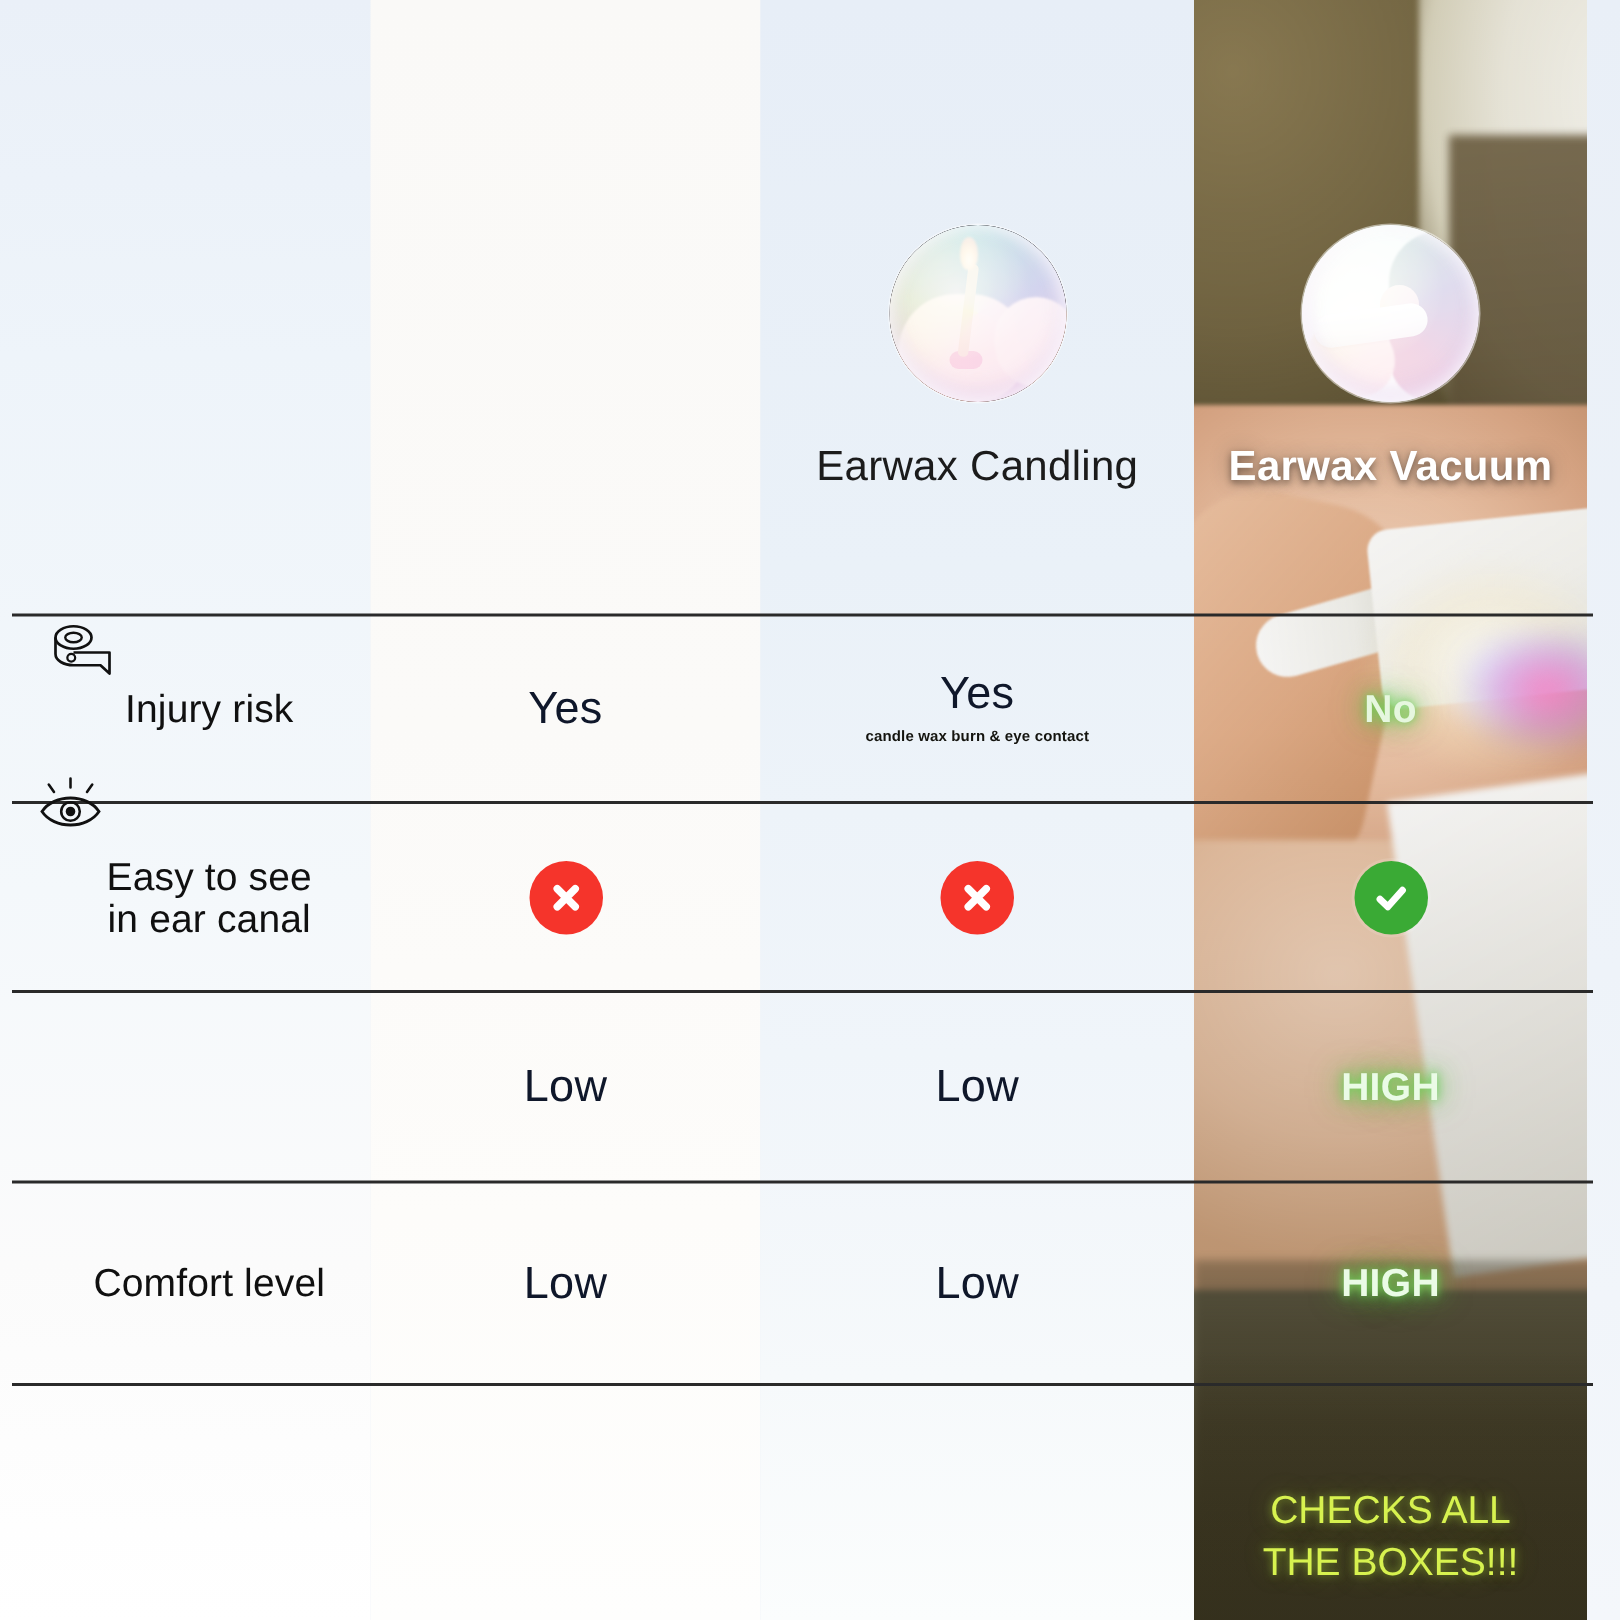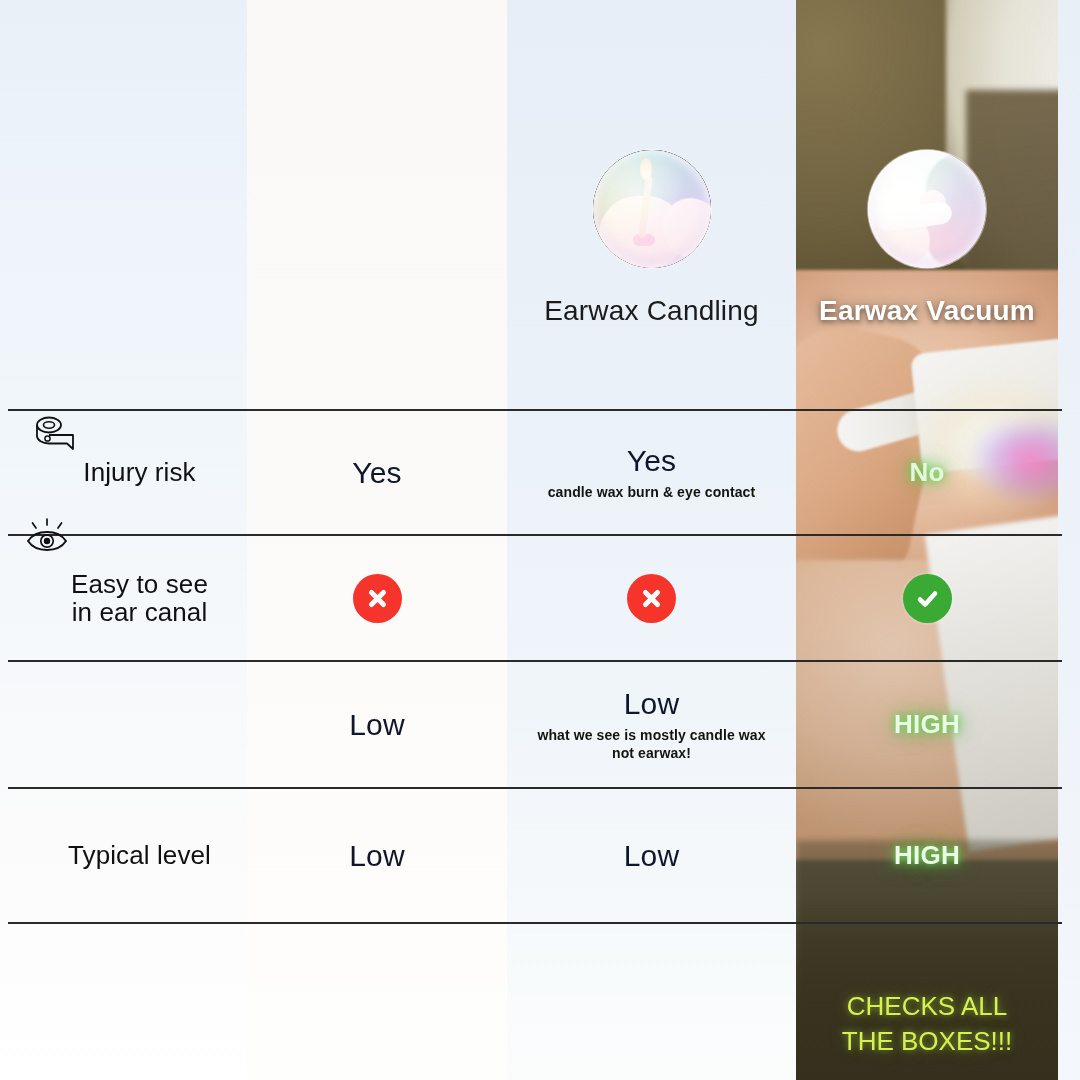--- a/index.html
+++ b/index.html
@@ -161,21 +161,21 @@
 
   .label-wrap{display:flex;flex-direction:column;align-items:center;
     padding:0 10px;box-sizing:border-box;width:100%;}
   .label-line{position:relative;display:flex;align-items:center;justify-content:center;}
   .row-label{font-size:26px;color:#101010;line-height:1.08;text-align:center;
     letter-spacing:.1px;white-space:pre-line;}
   .row-icon{position:absolute;display:block;}
 
   .val{font-size:30px;font-weight:400;letter-spacing:.2px;}
   .val-red{color:#0f172a;}
-  .val-sub{font-size:14px;font-weight:700;color:#14140f;margin-top:6px;
+  .val-sub{font-size:10px;font-weight:700;color:#14140f;margin-top:6px;
     line-height:1.25;text-align:center;white-space:pre-line;letter-spacing:.1px;}
   .val-green{font-weight:700;font-size:26px;color:#eafbe6;
     text-shadow:0 0 6px rgba(110,210,90,.95),0 0 14px rgba(90,200,70,.8),0 0 22px rgba(80,190,60,.6);}
   .val-green.soft{color:#e6f7df;}
 
   .badge{width:49px;height:49px;border-radius:50%;display:flex;align-items:center;
     justify-content:center;}
   .badge.red{background:#f5342b;}
   .badge.green{background:#3aaa35;box-shadow:0 0 0 2px rgba(255,255,255,.12);}
 
@@ -316,36 +316,34 @@
   </div>
 
   <div class="divider" style="top:660px"></div>
 
   <div class="row" style="top:662px;height:125px">
     <div class="cell c2">
       <span class="val val-red">Low</span>
     </div>
     <div class="cell c3">
       <span class="val val-red">Low</span>
-      <span class="val-sub">what we see is mostly candle wax
-not earwax!</span>
     </div>
     <div class="cell c4">
       <span class="val val-green">HIGH</span>
     </div>
   </div>
 
   <div class="divider" style="top:787px"></div>
 
   <div class="row" style="top:789px;height:133px">
     <div class="cell c1">
       <div class="label-wrap">
         <div class="label-line">
 
-          <span class="row-label">Typical level</span>
+          <span class="row-label">Comfort level</span>
         </div>
       </div>
     </div>
     <div class="cell c2">
       <span class="val val-red">Low</span>
     </div>
     <div class="cell c3">
       <span class="val val-red">Low</span>
     </div>
     <div class="cell c4">

